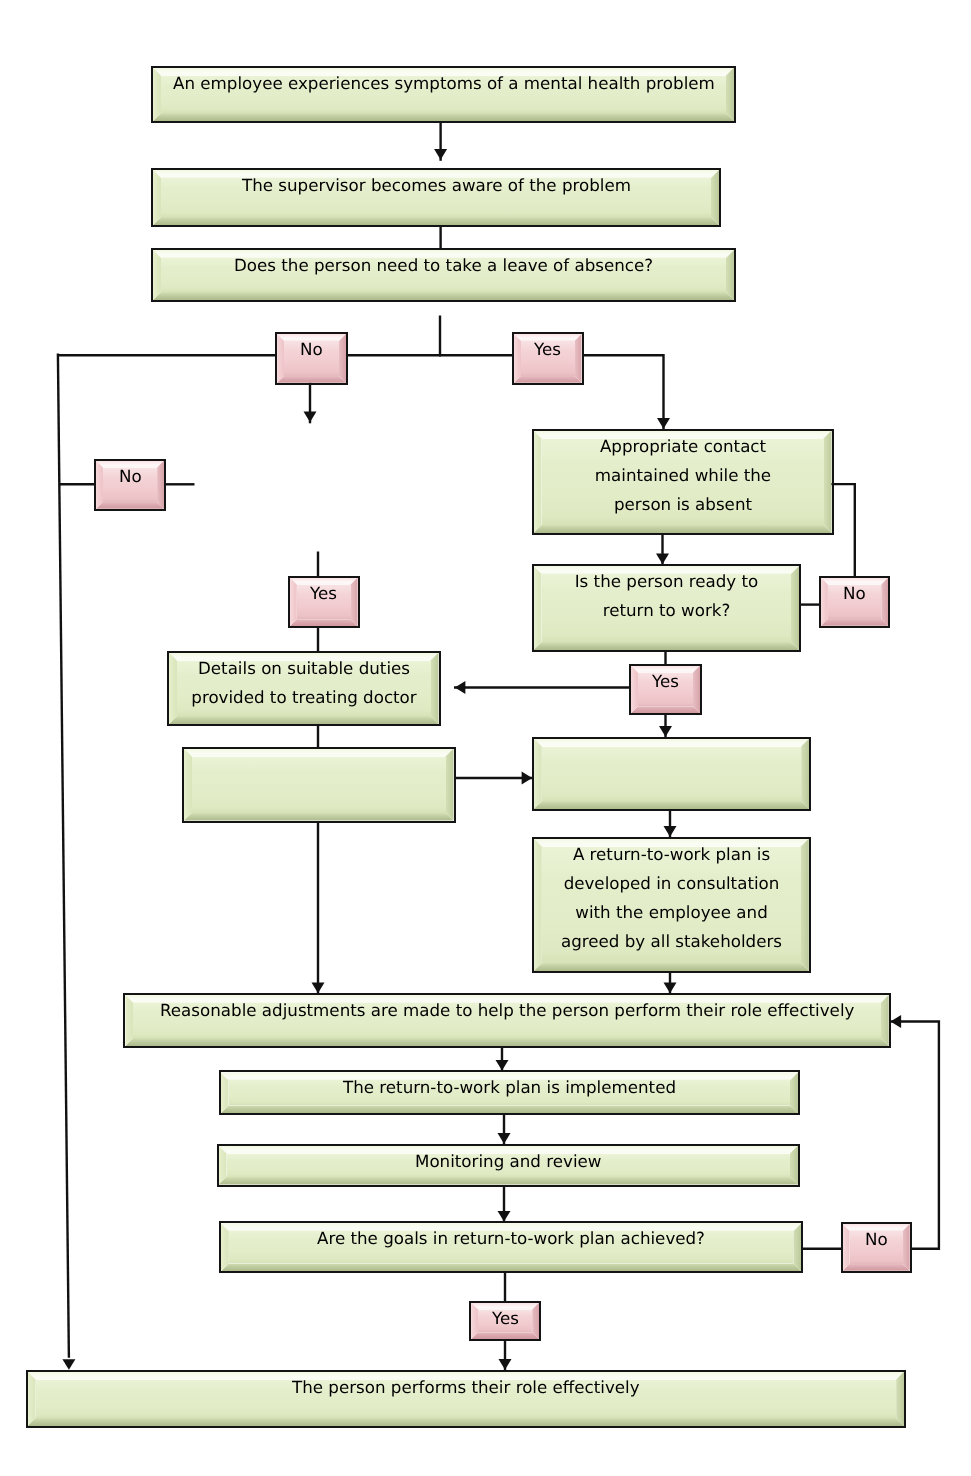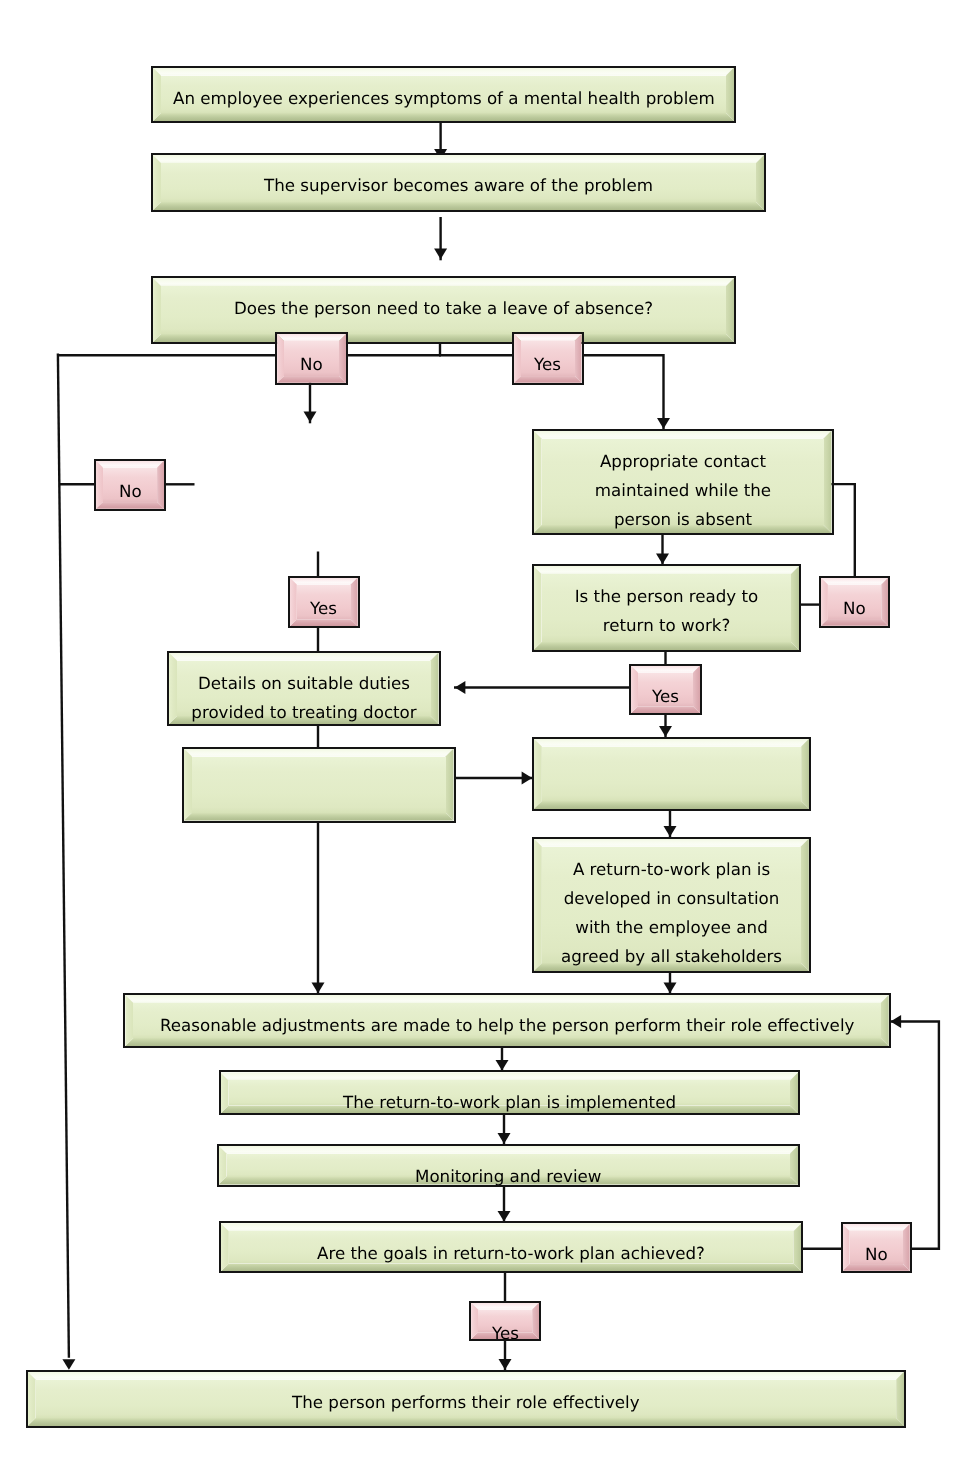--- a/index.html
+++ b/index.html
@@ -10,21 +10,21 @@
        text-rendering:geometricPrecision;}
   #canvas{position:relative;width:971px;height:1476px;background:#fff;}
 
   svg#wires{position:absolute;left:0;top:0;width:971px;height:1476px;z-index:1;overflow:visible;}
   svg#wires path{fill:none;stroke:#111;stroke-width:2.4;}
   svg#wires path.head{fill:#111;stroke:none;}
 
   .node{position:absolute;box-sizing:border-box;
         border:2.4px solid #141414;
         display:flex;align-items:flex-start;justify-content:center;
-        overflow:hidden;z-index:5;padding-top:16px;}
+        overflow:hidden;z-index:5;padding-top:1px;}
   .bev,.face{position:absolute;left:0;top:0;right:0;bottom:0;display:block;}
   .lbl{position:relative;z-index:6;text-align:center;color:#000;
        font-size:16.7px;line-height:28.9px;white-space:pre-line;
        will-change:transform;transform:translateZ(0);}
 
   .green .bt{background:linear-gradient(to bottom,#f2f8e3 0px,#f8fcef 3px,#fbfdf6 6px,#f3f8e8 8px);
        clip-path:polygon(0 0,100% 0,calc(100% - 8px) 8px,8px 8px);}
   .green .bb{background:linear-gradient(to top,#adbb8c 0px,#b8c699 3px,#c8d5a8 6px,#d5e0b6 8px);
        clip-path:polygon(0 100%,100% 100%,calc(100% - 8px) calc(100% - 8px),8px calc(100% - 8px));}
   .green .bl{background:linear-gradient(to right,#e6f0cd 0px,#dfe9c3 4px,#dae5bb 8px);
@@ -103,29 +103,29 @@
   </svg>
 
   <div class="node green" style="left:151px;top:65.5px;width:585px;height:57.5px">
     <b class="bev bt"></b>
       <b class="bev bb"></b>
       <b class="bev bl"></b>
       <b class="bev br"></b>
       <b class="face"></b>
     <span class="lbl">An employee experiences symptoms of a mental health problem</span>
   </div>
-  <div class="node green" style="left:151px;top:153px;width:615px;height:59.0px">
+  <div class="node green" style="left:151px;top:168px;width:570px;height:59.0px">
     <b class="bev bt"></b>
       <b class="bev bb"></b>
       <b class="bev bl"></b>
       <b class="bev br"></b>
       <b class="face"></b>
     <span class="lbl">The supervisor becomes aware of the problem</span>
   </div>
-  <div class="node green" style="left:151px;top:276px;width:585px;height:68px">
+  <div class="node green" style="left:151px;top:248px;width:585px;height:54px">
     <b class="bev bt"></b>
       <b class="bev bb"></b>
       <b class="bev bl"></b>
       <b class="bev br"></b>
       <b class="face"></b>
     <span class="lbl">Does the person need to take a leave of absence?</span>
   </div>
   <div class="node pink" style="left:275.1px;top:332px;width:72.9px;height:52.7px">
     <b class="bev bt"></b>
       <b class="bev bb"></b>

